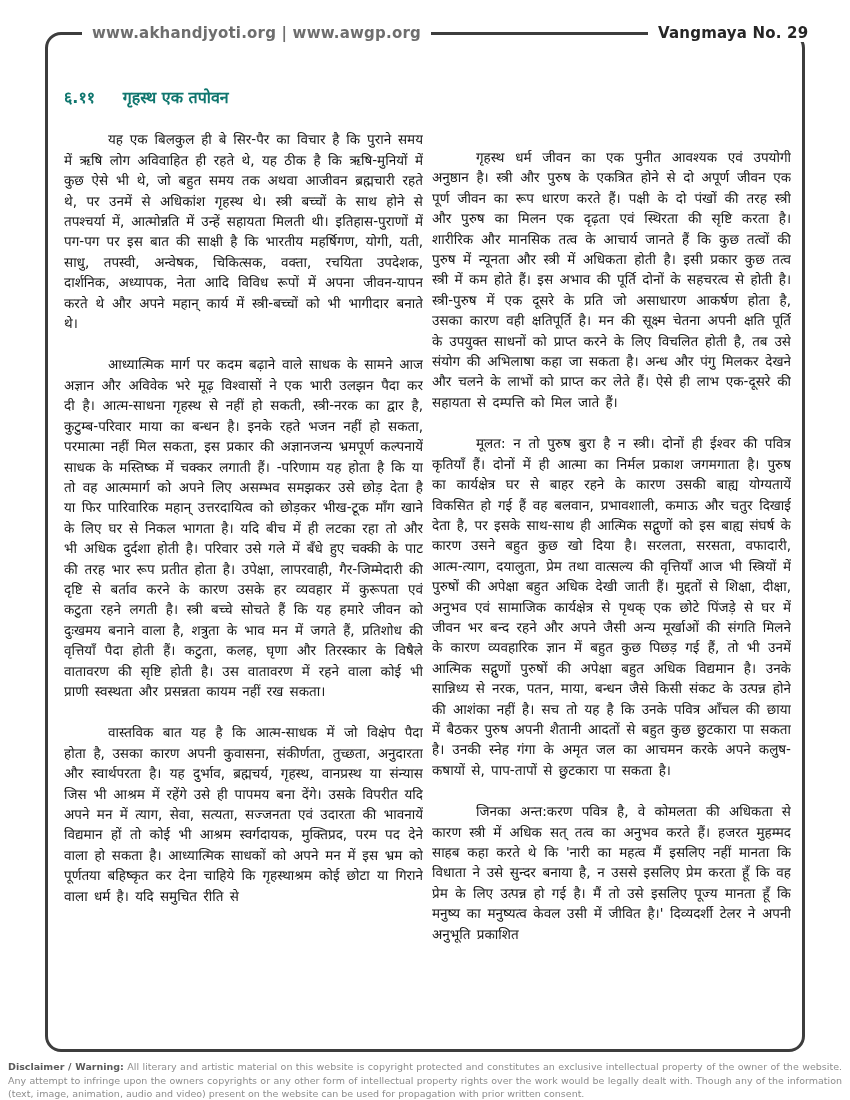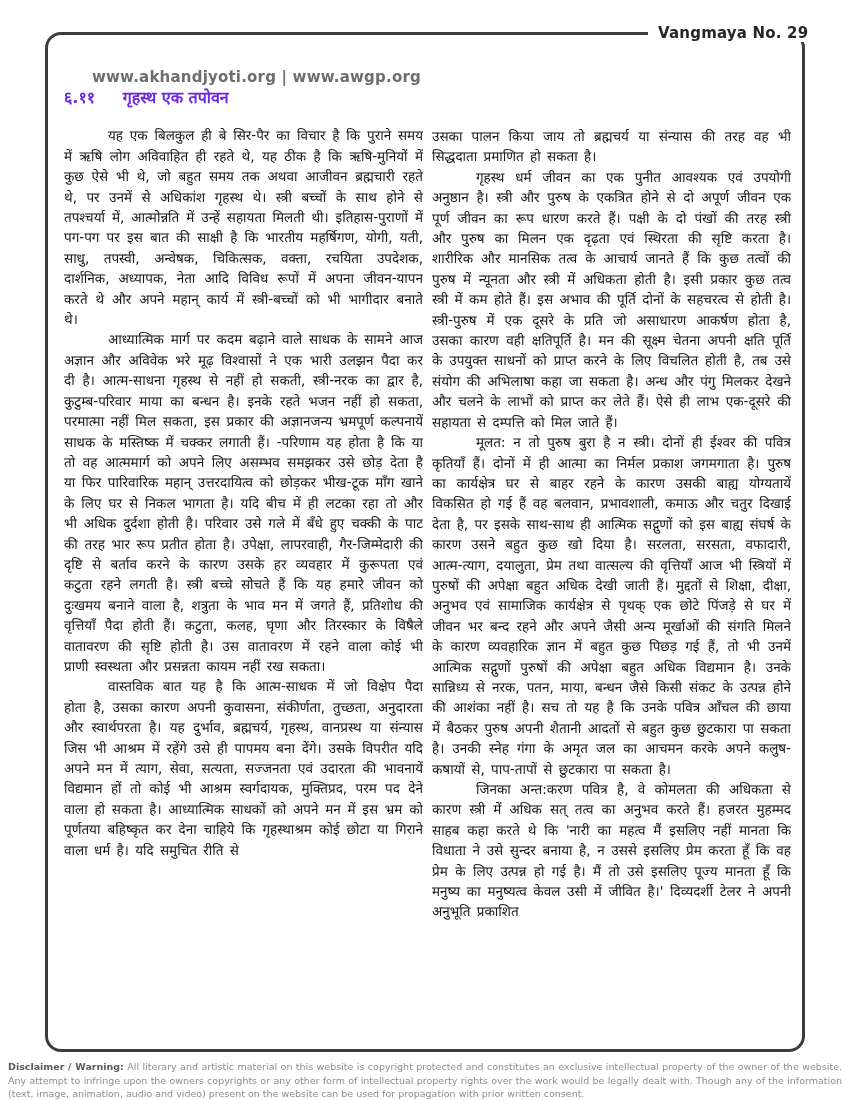--- a/index.html
+++ b/index.html
@@ -29,48 +29,48 @@
     top: 33px;
     transform: translateY(-50%);
     background: #ffffff;
     padding: 0 10px;
     font-weight: bold;
     font-size: 15px;
     letter-spacing: 0.2px;
     white-space: nowrap;
     z-index: 2;
   }
-  .hdr-left  { left: 82px;  color: #6e6e6e; margin-top: 44px; }
+  .hdr-left  { left: 82px;  color: #6e6e6e; }
   .hdr-right { left: 648px; color: #262626; }
 
   .col {
     position: absolute;
     width: 359px;
     text-align: justify;
     font-size: 13.5px;
     line-height: 20.4px;
     color: #161616;
     overflow: hidden;
     word-spacing: 2px;
   }
   .col-left  { left: 64px;  top: 88px;  height: 956px; }
   .col-right { left: 432px; top: 126px; height: 918px; }
 
   .section-heading {
     font-weight: bold;
     font-size: 16px;
-    color: #6d28d9;
+    color: #0f766e;
     margin: 0 0 17px 0;
     text-align: left;
     word-spacing: normal;
   }
   .section-heading .num { margin-right: 22px; }
 
   .para { margin: 0; }
-  .para.indent { text-indent: 44px; }
+  .para.indent { text-indent: 44px; margin-top: 21px; }
 
   .disclaimer {
     position: absolute;
     left: 8px; top: 1060px;
     width: 834px;
     font-size: 9.5px;
     line-height: 13.5px;
     color: #8d8d8d;
     text-align: justify;
   }
@@ -91,21 +91,20 @@
     <h2 class="section-heading">
       <span class="num">६.११</span>
       <span>गृहस्थ एक तपोवन</span>
     </h2>
     <p class="para indent">यह एक बिलकुल ही बे सिर-पैर का विचार है कि पुराने समय में ऋषि लोग अविवाहित ही रहते थे, यह ठीक है कि ऋषि-मुनियों में कुछ ऐसे भी थे, जो बहुत समय तक अथवा आजीवन ब्रह्मचारी रहते थे, पर उनमें से अधिकांश गृहस्थ थे। स्त्री बच्चों के साथ होने से तपश्चर्या में, आत्मोन्नति में उन्हें सहायता मिलती थी। इतिहास-पुराणों में पग-पग पर इस बात की साक्षी है कि भारतीय महर्षिगण, योगी, यती, साधु, तपस्वी, अन्वेषक, चिकित्सक, वक्ता, रचयिता उपदेशक, दार्शनिक, अध्यापक, नेता आदि विविध रूपों में अपना जीवन-यापन करते थे और अपने महान् कार्य में स्त्री-बच्चों को भी भागीदार बनाते थे।</p>
     <p class="para indent">आध्यात्मिक मार्ग पर कदम बढ़ाने वाले साधक के सामने आज अज्ञान और अविवेक भरे मूढ़ विश्वासों ने एक भारी उलझन पैदा कर दी है। आत्म-साधना गृहस्थ से नहीं हो सकती, स्त्री-नरक का द्वार है, कुटुम्ब-परिवार माया का बन्धन है। इनके रहते भजन नहीं हो सकता, परमात्मा नहीं मिल सकता, इस प्रकार की अज्ञानजन्य भ्रमपूर्ण कल्पनायें साधक के मस्तिष्क में चक्कर लगाती हैं। -परिणाम यह होता है कि या तो वह आत्ममार्ग को अपने लिए असम्भव समझकर उसे छोड़ देता है या फिर पारिवारिक महान् उत्तरदायित्व को छोड़कर भीख-टूक माँग खाने के लिए घर से निकल भागता है। यदि बीच में ही लटका रहा तो और भी अधिक दुर्दशा होती है। परिवार उसे गले में बँधे हुए चक्की के पाट की तरह भार रूप प्रतीत होता है। उपेक्षा, लापरवाही, गैर-जिम्मेदारी की दृष्टि से बर्ताव करने के कारण उसके हर व्यवहार में कुरूपता एवं कटुता रहने लगती है। स्त्री बच्चे सोचते हैं कि यह हमारे जीवन को दुःखमय बनाने वाला है, शत्रुता के भाव मन में जगते हैं, प्रतिशोध की वृत्तियाँ पैदा होती हैं। कटुता, कलह, घृणा और तिरस्कार के विषैले वातावरण की सृष्टि होती है। उस वातावरण में रहने वाला कोई भी प्राणी स्वस्थता और प्रसन्नता कायम नहीं रख सकता।</p>
     <p class="para indent">वास्तविक बात यह है कि आत्म-साधक में जो विक्षेप पैदा होता है, उसका कारण अपनी कुवासना, संकीर्णता, तुच्छता, अनुदारता और स्वार्थपरता है। यह दुर्भाव, ब्रह्मचर्य, गृहस्थ, वानप्रस्थ या संन्यास जिस भी आश्रम में रहेंगे उसे ही पापमय बना देंगे। उसके विपरीत यदि अपने मन में त्याग, सेवा, सत्यता, सज्जनता एवं उदारता की भावनायें विद्यमान हों तो कोई भी आश्रम स्वर्गदायक, मुक्तिप्रद, परम पद देने वाला हो सकता है। आध्यात्मिक साधकों को अपने मन में इस भ्रम को पूर्णतया बहिष्कृत कर देना चाहिये कि गृहस्थाश्रम कोई छोटा या गिराने वाला धर्म है। यदि समुचित रीति से</p>
   </div>
 
   <div class="col col-right">
-    <p class="para">उसका पालन किया जाय तो ब्रह्मचर्य या संन्यास की तरह वह भी सिद्धदाता प्रमाणित हो सकता है।</p>
     <p class="para indent">गृहस्थ धर्म जीवन का एक पुनीत आवश्यक एवं उपयोगी अनुष्ठान है। स्त्री और पुरुष के एकत्रित होने से दो अपूर्ण जीवन एक पूर्ण जीवन का रूप धारण करते हैं। पक्षी के दो पंखों की तरह स्त्री और पुरुष का मिलन एक दृढ़ता एवं स्थिरता की सृष्टि करता है। शारीरिक और मानसिक तत्व के आचार्य जानते हैं कि कुछ तत्वों की पुरुष में न्यूनता और स्त्री में अधिकता होती है। इसी प्रकार कुछ तत्व स्त्री में कम होते हैं। इस अभाव की पूर्ति दोनों के सहचरत्व से होती है। स्त्री-पुरुष में एक दूसरे के प्रति जो असाधारण आकर्षण होता है, उसका कारण वही क्षतिपूर्ति है। मन की सूक्ष्म चेतना अपनी क्षति पूर्ति के उपयुक्त साधनों को प्राप्त करने के लिए विचलित होती है, तब उसे संयोग की अभिलाषा कहा जा सकता है। अन्ध और पंगु मिलकर देखने और चलने के लाभों को प्राप्त कर लेते हैं। ऐसे ही लाभ एक-दूसरे की सहायता से दम्पत्ति को मिल जाते हैं।</p>
     <p class="para indent">मूलत: न तो पुरुष बुरा है न स्त्री। दोनों ही ईश्वर की पवित्र कृतियाँ हैं। दोनों में ही आत्मा का निर्मल प्रकाश जगमगाता है। पुरुष का कार्यक्षेत्र घर से बाहर रहने के कारण उसकी बाह्य योग्यतायें विकसित हो गई हैं वह बलवान, प्रभावशाली, कमाऊ और चतुर दिखाई देता है, पर इसके साथ-साथ ही आत्मिक सद्गुणों को इस बाह्य संघर्ष के कारण उसने बहुत कुछ खो दिया है। सरलता, सरसता, वफादारी, आत्म-त्याग, दयालुता, प्रेम तथा वात्सल्य की वृत्तियाँ आज भी स्त्रियों में पुरुषों की अपेक्षा बहुत अधिक देखी जाती हैं। मुद्दतों से शिक्षा, दीक्षा, अनुभव एवं सामाजिक कार्यक्षेत्र से पृथक् एक छोटे पिंजड़े से घर में जीवन भर बन्द रहने और अपने जैसी अन्य मूर्खाओं की संगति मिलने के कारण व्यवहारिक ज्ञान में बहुत कुछ पिछड़ गई हैं, तो भी उनमें आत्मिक सद्गुणों पुरुषों की अपेक्षा बहुत अधिक विद्यमान है। उनके सान्निध्य से नरक, पतन, माया, बन्धन जैसे किसी संकट के उत्पन्न होने की आशंका नहीं है। सच तो यह है कि उनके पवित्र आँचल की छाया में बैठकर पुरुष अपनी शैतानी आदतों से बहुत कुछ छुटकारा पा सकता है। उनकी स्नेह गंगा के अमृत जल का आचमन करके अपने कलुष-कषायों से, पाप-तापों से छुटकारा पा सकता है।</p>
     <p class="para indent">जिनका अन्त:करण पवित्र है, वे कोमलता की अधिकता से कारण स्त्री में अधिक सत् तत्व का अनुभव करते हैं। हजरत मुहम्मद साहब कहा करते थे कि 'नारी का महत्व मैं इसलिए नहीं मानता कि विधाता ने उसे सुन्दर बनाया है, न उससे इसलिए प्रेम करता हूँ कि वह प्रेम के लिए उत्पन्न हो गई है। मैं तो उसे इसलिए पूज्य मानता हूँ कि मनुष्य का मनुष्यत्व केवल उसी में जीवित है।' दिव्यदर्शी टेलर ने अपनी अनुभूति प्रकाशित</p>
   </div>
 
   <div class="disclaimer">
     <b>Disclaimer / Warning:</b>
     <span>All literary and artistic material on this website is copyright protected and constitutes an exclusive intellectual property of the owner of the website. Any attempt to infringe upon the owners copyrights or any other form of  intellectual property rights over the work would be legally dealt with. Though any of the information (text, image, animation, audio and video) present on the website can be used for propagation with prior written consent.</span>
   </div>
 

